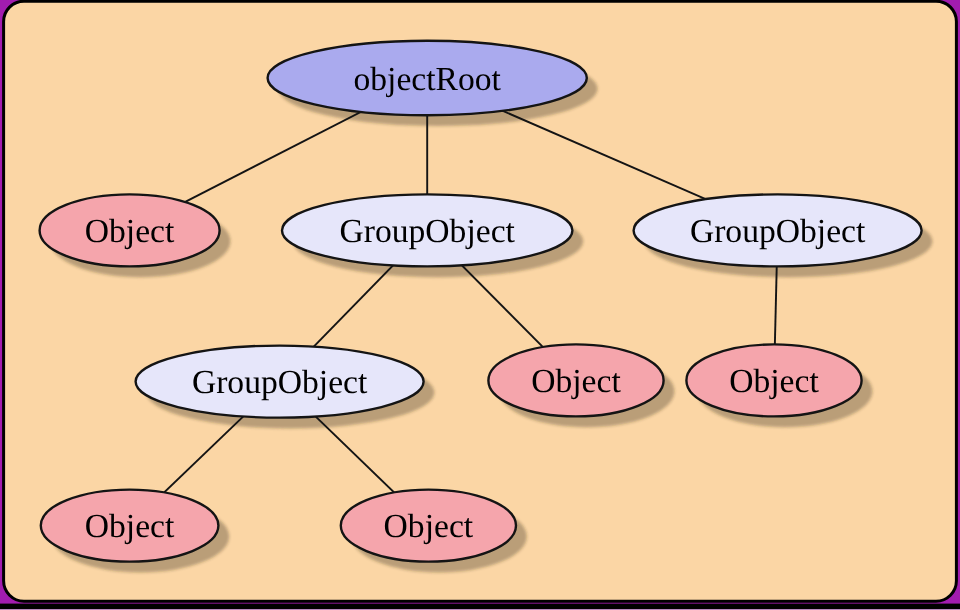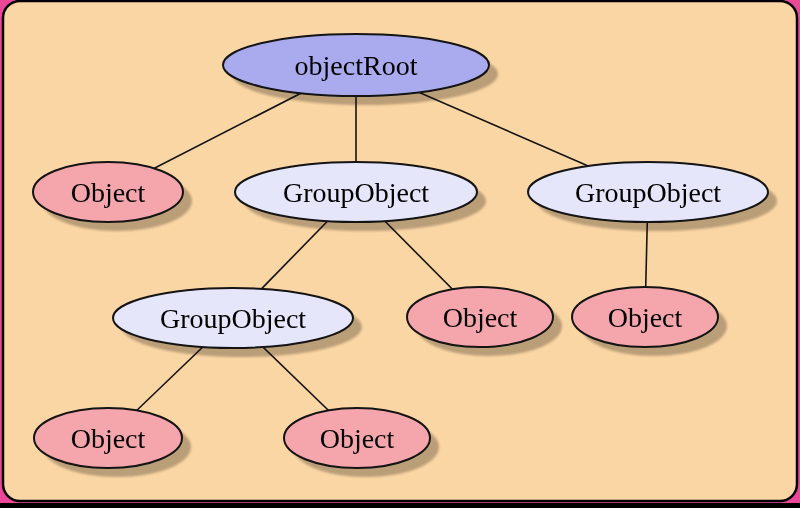--- a/index.html
+++ b/index.html
@@ -1,20 +1,20 @@
 <!DOCTYPE html>
 <html><head>
 <meta charset="utf-8">
 <style>
   html, body { margin: 0; padding: 0; background: #ffffff; }
   #stage {
     position: relative;
     width: 800px;
     height: 508px;
-    background: #ec4899;
+    background: #a21caf;
     overflow: hidden;
     font-family: "Liberation Serif", "DejaVu Serif", serif;
   }
   svg { display: block; }
   .node-label {
     font-family: "Liberation Serif", "DejaVu Serif", serif;
     fill: #000000;
   }
 </style>
 </head>

